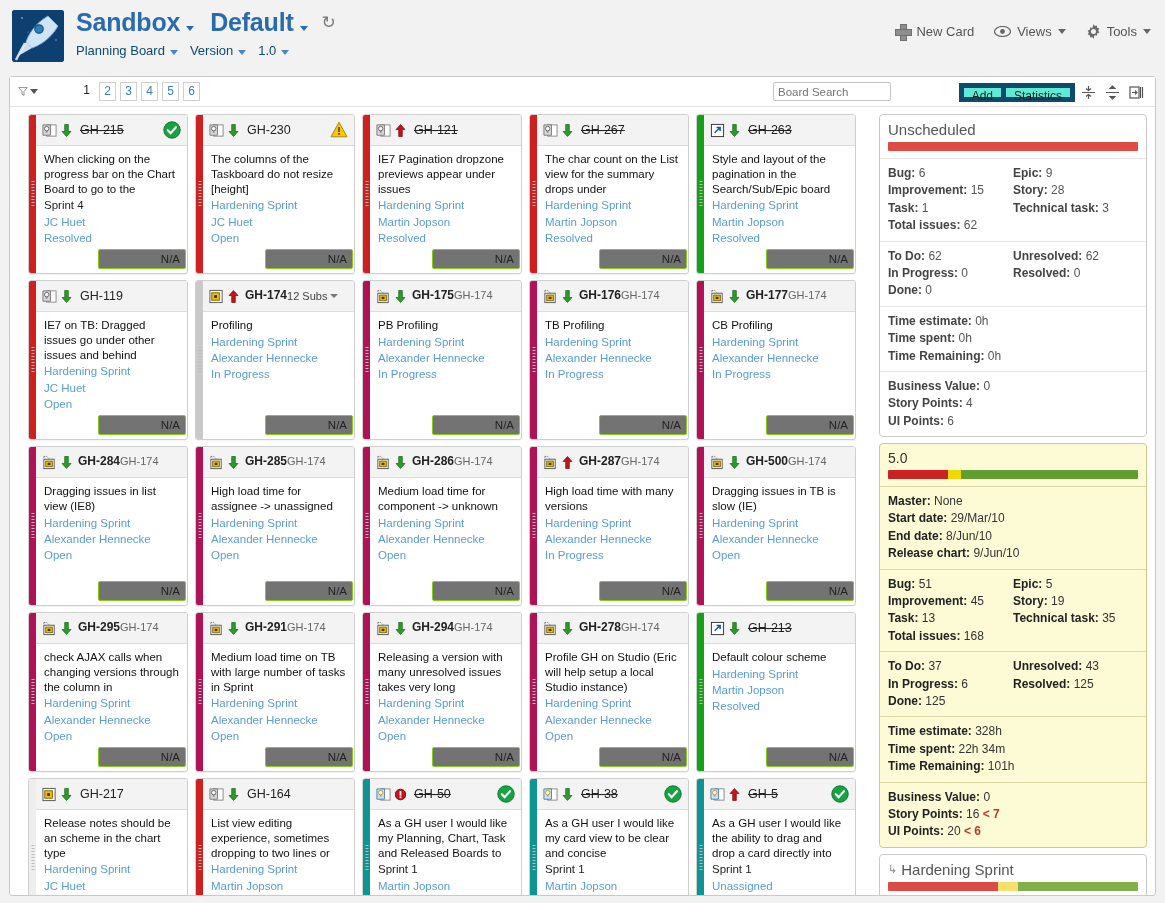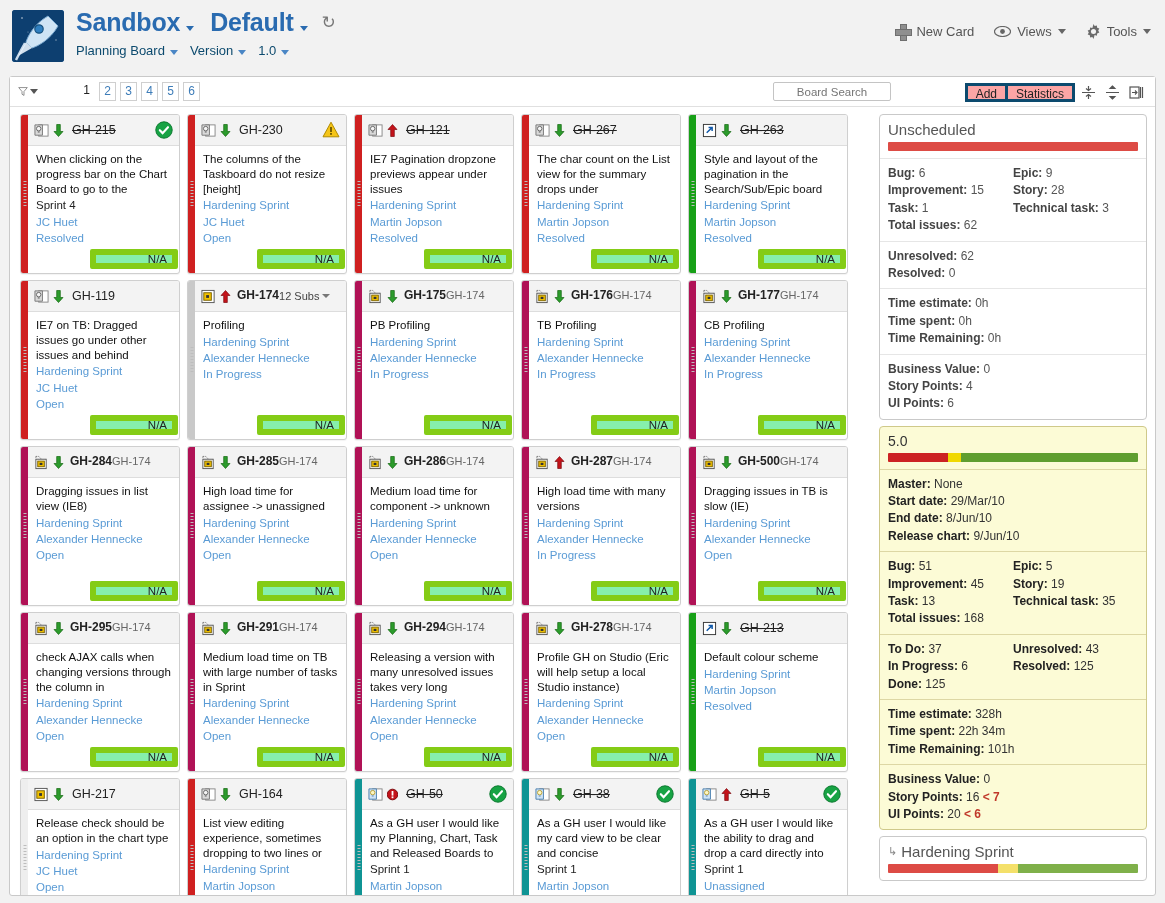--- a/index.html
+++ b/index.html
@@ -87,37 +87,37 @@
   .pg.link { color:#3d7cb8; border:1px solid #cfcfcf; background:#fff; }
 
   #toolbar-right {
     position:absolute; right:8px; top:0; height:30px;
     display:flex; align-items:center; gap:0;
   }
   #board-search {
     width:120px; height:19px; border:1px solid #c4c4c4; border-radius:2px;
     font-size:11.5px; color:#555; padding:0 4px;
     font-family:"Liberation Sans",sans-serif;
-    position:absolute; right:256px; top:5px; width:118px;text-align:center;
+    position:absolute; right:256px; top:5px; width:118px;
   }
   .tb-btn {
     height:19px; line-height:17px; padding:0 8px;
-    border:3px solid #0c4a6e; background:#fca5a5;
+    border:5px solid #0c4a6e; background:#5eead4;
     font-size:12px; color:#222; cursor:pointer;
   }
   .tb-btn + .tb-btn { border-left:none; }
   .tb-ic { width:22px; height:20px; display:flex; align-items:center; justify-content:center; cursor:pointer; margin-left:2px; }
 
   
   #board {
     position:absolute; left:0; top:31px; right:0; bottom:0;
     overflow:hidden;
   }
   #cards-area {
-    position:absolute; left:0; top:0; width:868px; bottom:0;
+    position:absolute; left:8px; top:0; width:868px; bottom:0;
     padding:6px 16px 0 10px;
     overflow:hidden;
   }
   .card-row { display:flex; gap:7px; margin-bottom:6px; }
   .card {
     width:160px; height:160px;
     border:1px solid #cfcfcf; border-radius:3px;
     background:#fff; position:relative; overflow:hidden;
     display:flex;
     box-shadow: 0 1px 1px rgba(0,0,0,0.05);
@@ -145,22 +145,22 @@
   .cmain { flex:1; padding:6px 8px 0 8px; min-width:0; overflow:hidden; }
   .csum {
     font-size:11.5px; color:#111; line-height:1.29;
     max-height:46px; overflow:hidden;
   }
   .cmeta { font-size:11.5px; line-height:1.42; margin-top:1px; }
   .cmeta a { color:#5a9bd5; text-decoration:none; display:block; }
   .cmeta .plain { color:#222; }
   .cfoot { height:24px; display:flex; justify-content:flex-end; padding:0 1px 2px 0; }
   .cfoot .est {
-    width:88px; height:20px; border:6px solid #84cc16; border-radius:2px;
-    background:#86efac; font-size:11.5px; color:#222;
+    width:88px; height:20px; border:1px solid #84cc16; border-radius:2px;
+    background:#737373; font-size:11.5px; color:#222;
     display:flex; align-items:center; justify-content:flex-end;
     padding-right:5px;
   }
 
   
   #sidebar {
     position:absolute; right:4px; top:0; width:272px; bottom:0;
     padding:6px 4px 0 0; overflow:hidden;
   }
   .vpanel {
@@ -1050,21 +1050,21 @@
                   </svg>
                 </span>
                 <span class="ic">
                   <svg width="11" height="13" viewBox="0 0 11 13">
                     <path d="M5.5 12.5l4.5-5H7.3v-7H3.7v7H1z" fill="#2c9b2c" stroke="#13670f" stroke-width=".7"></path>
                   </svg>
                 </span>
                 <span class="ckey">GH-217</span>
               </div>
               <div class="cmain">
-                <div class="csum">Release check should be an option in the chart type</div>
+                <div class="csum">Release notes should be an scheme in the chart type</div>
                 <div class="cmeta">
                   <a>Hardening Sprint</a>
                   <a>JC Huet</a>
                   <a>Open</a>
                 </div>
               </div>
             </div>
           </div>
           <div class="card">
             <div class="cbar" style="background: rgb(207, 32, 32);">
@@ -1225,20 +1225,25 @@
               <div>
                 <div><b>Epic:</b> 9</div>
                 <div><b>Story:</b> 28</div>
                 <div><b>Technical task:</b> 3</div>
               </div>
             </div>
           </div>
           <div class="vsec">
             <div class="vgrid">
               <div>
+                <div><b>To Do:</b> 62</div>
+                <div><b>In Progress:</b> 0</div>
+                <div><b>Done:</b> 0</div>
+              </div>
+              <div>
                 <div><b>Unresolved:</b> 62</div>
                 <div><b>Resolved:</b> 0</div>
               </div>
             </div>
           </div>
           <div class="vsec">
             <div><b>Time estimate:</b> 0h</div>
             <div><b>Time spent:</b> 0h</div>
             <div><b>Time Remaining:</b> 0h</div>
           </div>

